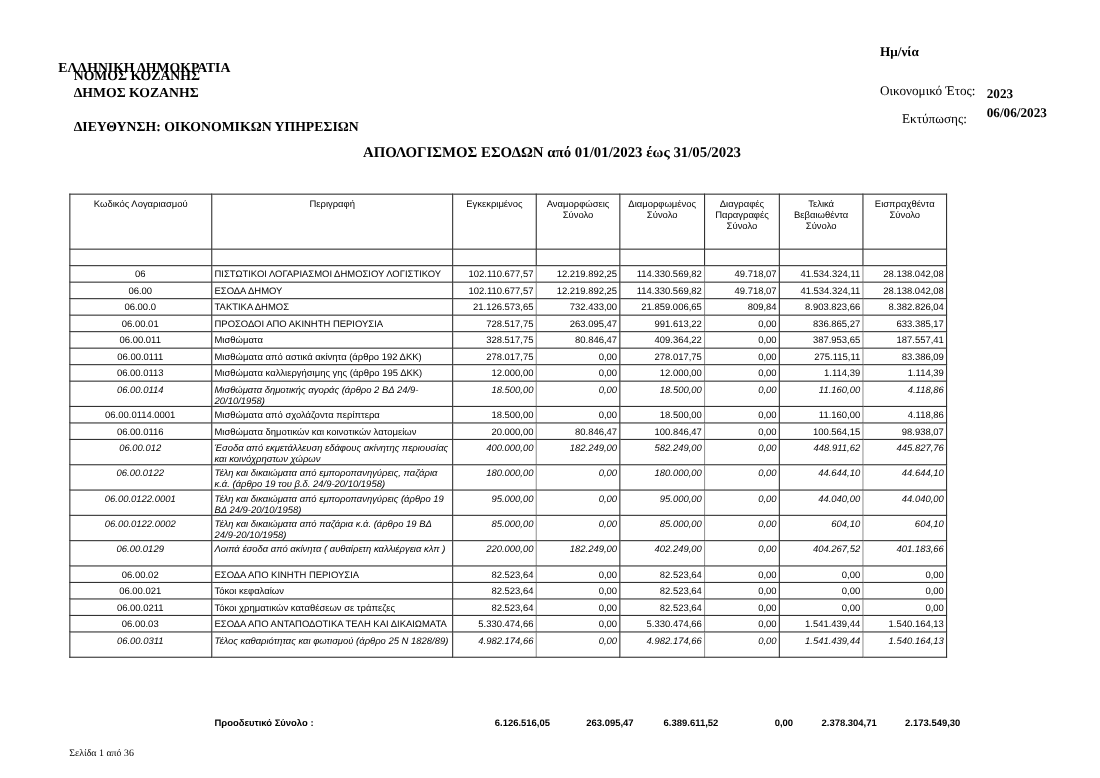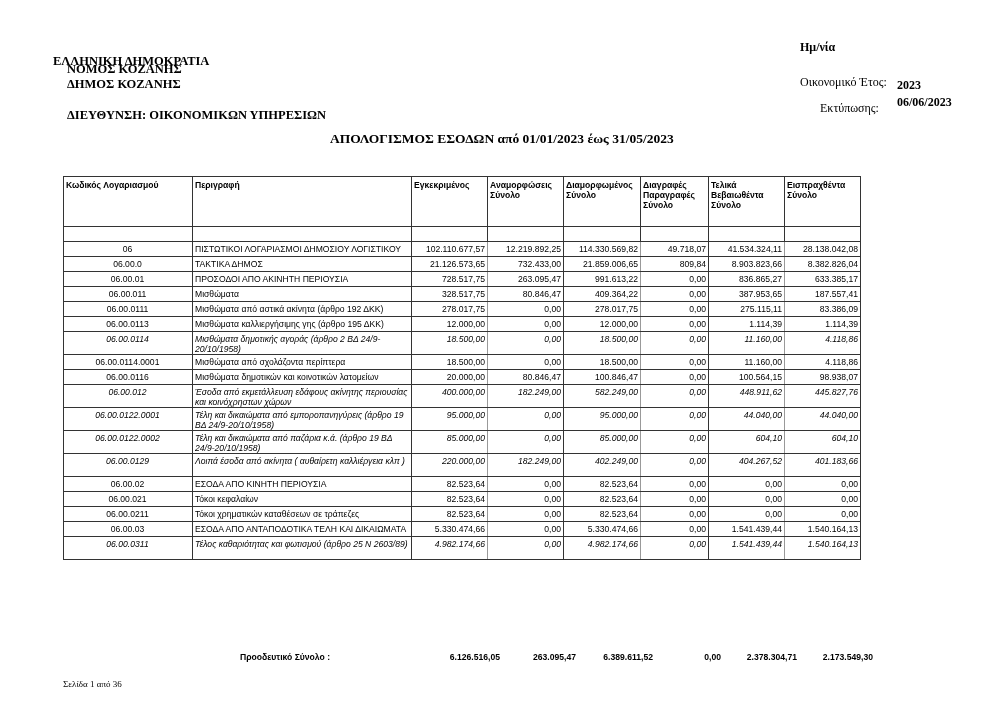--- a/index.html
+++ b/index.html
@@ -13,21 +13,21 @@
 
   table.report {
     position: absolute; left: 63px; top: 176px;
     border-collapse: collapse; table-layout: fixed;
     font-family: "Liberation Sans", "DejaVu Sans", sans-serif;
     font-size: 8.6px; line-height: 10px;
   }
   table.report th, table.report td {
     border: 1px solid #333; padding: 0 2px; vertical-align: top; overflow: hidden;
   }
-  table.report th { font-weight: bold; text-align: left; height: 46px; padding-top: 3px; }
+  table.report th { font-weight: normal; text-align: center; height: 46px; padding-top: 3px; }
   table.report tr.blank td { height: 14px; }
   table.report td.num { text-align: right; }
   table.report td.code { padding-left: 1px; text-align: center; }
   table.report tr.r1 td { height: 12px; padding-top: 2px; }
   table.report tr.r2 td { height: 20px; padding-top: 2px; font-style: italic; }
   table.report td.gr { border-right-color: #999; }
 
   .total-row { position: absolute; top: 652px; font-family: "Liberation Sans", "DejaVu Sans", sans-serif; font-size: 8.6px; font-weight: bold; }
   .total-num { position: absolute; top: 652px; font-family: "Liberation Sans", "DejaVu Sans", sans-serif; font-size: 8.6px; font-weight: bold; text-align: right; }
   .footer { font-size: 9px; }
@@ -86,20 +86,30 @@
         <td class="code">06</td>
         <td>ΠΙΣΤΩΤΙΚΟΙ ΛΟΓΑΡΙΑΣΜΟΙ ΔΗΜΟΣΙΟΥ ΛΟΓΙΣΤΙΚΟΥ</td>
         <td class="num gr">102.110.677,57</td>
         <td class="num">12.219.892,25</td>
         <td class="num gr">114.330.569,82</td>
         <td class="num">49.718,07</td>
         <td class="num gr">41.534.324,11</td>
         <td class="num">28.138.042,08</td>
       </tr>
       <tr class="r1">
+        <td class="code">06.00</td>
+        <td>ΕΣΟΔΑ ΔΗΜΟΥ</td>
+        <td class="num gr">102.110.677,57</td>
+        <td class="num">12.219.892,25</td>
+        <td class="num gr">114.330.569,82</td>
+        <td class="num">49.718,07</td>
+        <td class="num gr">41.534.324,11</td>
+        <td class="num">28.138.042,08</td>
+      </tr>
+      <tr class="r1">
         <td class="code">06.00.0</td>
         <td>ΤΑΚΤΙΚΑ ΔΗΜΟΣ</td>
         <td class="num gr">21.126.573,65</td>
         <td class="num">732.433,00</td>
         <td class="num gr">21.859.006,65</td>
         <td class="num">809,84</td>
         <td class="num gr">8.903.823,66</td>
         <td class="num">8.382.826,04</td>
       </tr>
       <tr class="r1">
@@ -176,20 +186,30 @@
         <td class="code">06.00.012</td>
         <td>Έσοδα από εκμετάλλευση εδάφους ακίνητης περιουσίας και κοινόχρηστων χώρων</td>
         <td class="num gr">400.000,00</td>
         <td class="num">182.249,00</td>
         <td class="num gr">582.249,00</td>
         <td class="num">0,00</td>
         <td class="num gr">448.911,62</td>
         <td class="num">445.827,76</td>
       </tr>
       <tr class="r2">
+        <td class="code">06.00.0122</td>
+        <td>Τέλη και δικαιώματα από εμποροπανηγύρεις, παζάρια κ.ά. (άρθρο 19 του β.δ. 24/9-20/10/1958)</td>
+        <td class="num gr">180.000,00</td>
+        <td class="num">0,00</td>
+        <td class="num gr">180.000,00</td>
+        <td class="num">0,00</td>
+        <td class="num gr">44.644,10</td>
+        <td class="num">44.644,10</td>
+      </tr>
+      <tr class="r2">
         <td class="code">06.00.0122.0001</td>
         <td>Τέλη και δικαιώματα από εμποροπανηγύρεις (άρθρο 19 ΒΔ 24/9-20/10/1958)</td>
         <td class="num gr">95.000,00</td>
         <td class="num">0,00</td>
         <td class="num gr">95.000,00</td>
         <td class="num">0,00</td>
         <td class="num gr">44.040,00</td>
         <td class="num">44.040,00</td>
       </tr>
       <tr class="r2">
@@ -247,32 +267,32 @@
         <td>ΕΣΟΔΑ ΑΠΟ ΑΝΤΑΠΟΔΟΤΙΚΑ ΤΕΛΗ ΚΑΙ ΔΙΚΑΙΩΜΑΤΑ</td>
         <td class="num gr">5.330.474,66</td>
         <td class="num">0,00</td>
         <td class="num gr">5.330.474,66</td>
         <td class="num">0,00</td>
         <td class="num gr">1.541.439,44</td>
         <td class="num">1.540.164,13</td>
       </tr>
       <tr class="r2">
         <td class="code">06.00.0311</td>
-        <td>Τέλος καθαριότητας και φωτισμού (άρθρο 25 Ν 2603/89)</td>
+        <td>Τέλος καθαριότητας και φωτισμού (άρθρο 25 Ν 1828/89)</td>
         <td class="num gr">4.982.174,66</td>
         <td class="num">0,00</td>
         <td class="num gr">4.982.174,66</td>
         <td class="num">0,00</td>
         <td class="num gr">1.541.439,44</td>
         <td class="num">1.540.164,13</td>
       </tr>
     </tbody>
 </table>
 
-<div class="total-row" style="left:195px;margin-left:45px;">Προοδευτικό Σύνολο :</div>
+<div class="total-row" style="left:195px;">Προοδευτικό Σύνολο :</div>
 <div class="total-num" style="left:420px; width:80px;">6.126.516,05</div>
 <div class="total-num" style="left:496px; width:80px;">263.095,47</div>
 <div class="total-num" style="left:573px; width:80px;">6.389.611,52</div>
 <div class="total-num" style="left:641px; width:80px;">0,00</div>
 <div class="total-num" style="left:717px; width:80px;">2.378.304,71</div>
 <div class="total-num" style="left:793px; width:80px;">2.173.549,30</div>
 
 <div class="abs serif footer" style="left:63px; top:679px;">Σελίδα 1 από 36</div>
 
 </body></html>

